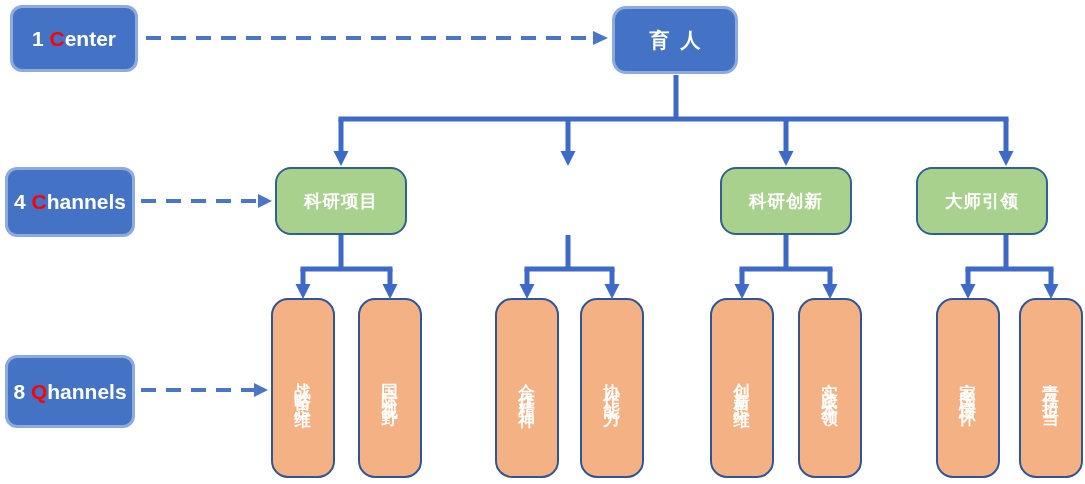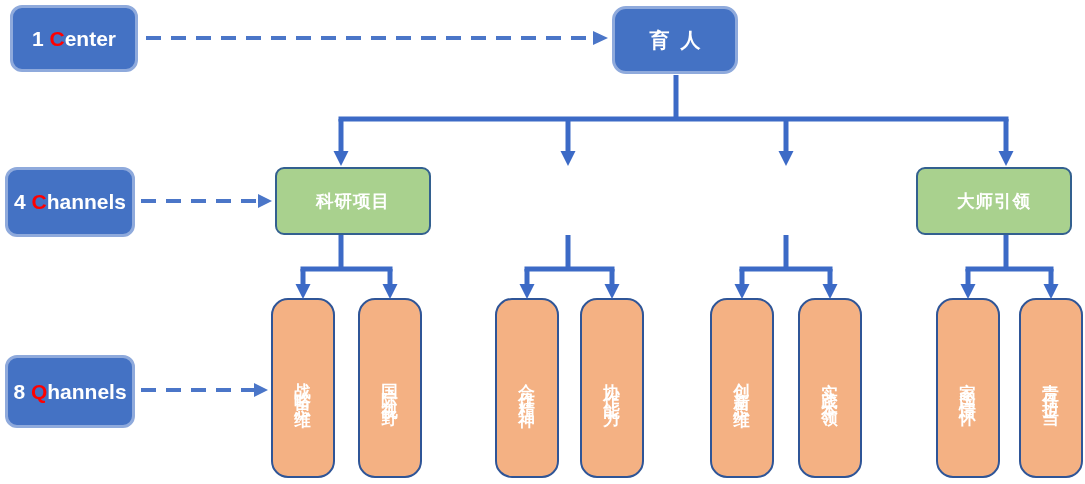--- a/index.html
+++ b/index.html
@@ -40,23 +40,23 @@
     left:612px;top:6px;width:126px;height:68px;border-radius:14px;
     font-size:20px;white-space:pre;
   }
   .left1{left:10px;top:5px;width:128px;height:67px;}
   .left2{left:5px;top:167px;width:130px;height:70px;}
   .left3{left:5px;top:355px;width:130px;height:73px;}
 
   .green{
     background:var(--green-fill);
     border:2.5px solid var(--green-border);
-    border-radius:9px;
+    border-radius:16px;
     color:var(--text);font-weight:bold;font-size:17.5px;letter-spacing:1px;
-    top:167px;width:156px;height:68px;
+    top:167px;width:132px;height:68px;
   }
   .g1{left:275px;} .g2{left:502px;} .g3{left:720px;} .g4{left:916px;}
 
   .orange{
     background:var(--orange-fill);
     border:2.5px solid var(--orange-border);
     border-radius:17px;
     color:var(--text);font-weight:bold;font-size:16.5px;
     top:298px;width:64px;height:180px;
   }
@@ -141,20 +141,23 @@
       <span>hannels</span>
   </div>
 
   <div class="box blue top-node">
     <span>育  人</span>
   </div>
 
   <div class="box green g1">
     <span>科研项目</span>
   </div>
+  <div class="box green g3">
+    <span>科研创新</span>
+  </div>
   <div class="box green g4">
     <span>大师引领</span>
   </div>
 
   <div class="box orange q1">
     <span class="vtext">战略思维</span>
   </div>
   <div class="box orange q2">
     <span class="vtext">国际视野</span>
   </div>

